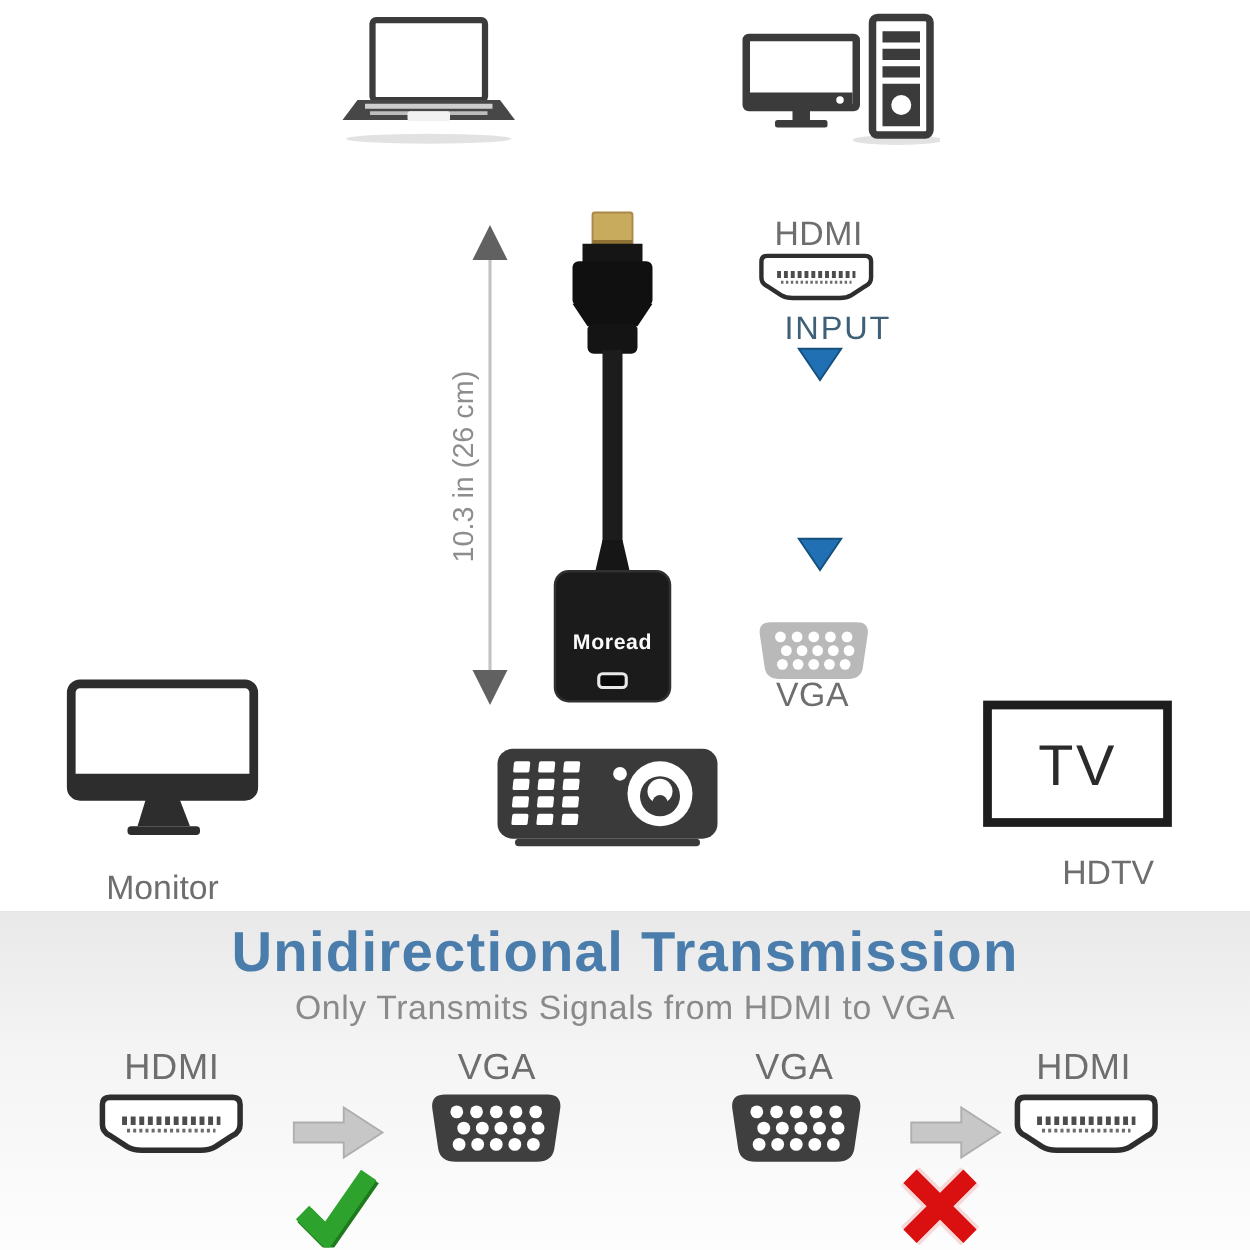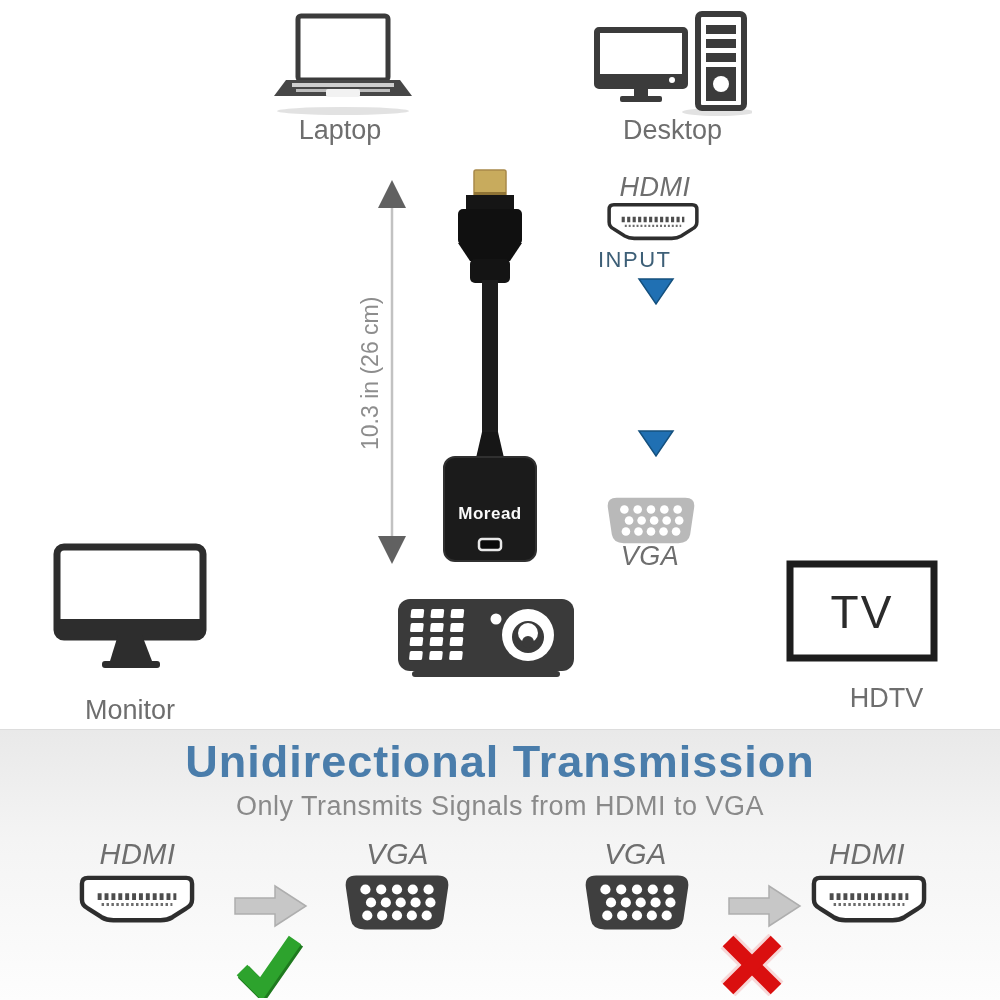--- a/index.html
+++ b/index.html
@@ -5,24 +5,24 @@
   html,body{margin:0;padding:0;background:#fff;}
   .canvas{
     position:relative;width:1000px;height:1000px;background:#fff;overflow:hidden;
     font-family:"Liberation Sans", sans-serif;
   }
   .abs{position:absolute;}
   .dev-label{
     color:var(--label-gray,#6e6e6e);font-size:27px;text-align:center;line-height:1.1;
   }
   .port-label{
-    color:var(--label-gray,#6e6e6e);font-size:27px;text-align:center;letter-spacing:.5px;font-style:italic;
+    color:var(--label-gray,#6e6e6e);font-size:27px;text-align:center;letter-spacing:.5px;
   }
   .dir-label{
-    color:var(--direction-text,#3d5f77);font-size:22px;text-align:left;letter-spacing:1.5px;
+    color:var(--direction-text,#3d5f77);font-size:26px;text-align:right;letter-spacing:1.5px;
   }
   .bottom-section{
     left:0;top:729px;width:1000px;height:271px;
     background:linear-gradient(180deg,#e9e9e9 0%,#f4f4f4 40%,#fdfdfd 100%);
     border-top:1px solid #dddddd;
   }
   .headline{
     left:0;top:736px;width:1000px;text-align:center;
     font-size:45px;font-weight:bold;letter-spacing:1px;
     color:var(--title-blue,#4a7dab);
@@ -75,37 +75,35 @@
 <div class="canvas">
 
   <svg class="abs" style="left:270px;top:12px" width="145" height="105" viewBox="0 0 145 105">
     <ellipse cx="73" cy="99" rx="66" ry="4" fill="#e2e2e2"></ellipse>
     <rect x="28" y="4" width="90" height="64" rx="3" fill="#ffffff" stroke="#3b3b3b" stroke-width="5"></rect>
     <polygon points="16,68 130,68 142,84 4,84" fill="#474747"></polygon>
     <rect x="22" y="71" width="102" height="4" fill="#cfcfcf"></rect>
     <rect x="26" y="77" width="94" height="3" fill="#bdbdbd"></rect>
     <rect x="56" y="77" width="34" height="8" rx="2" fill="#f2f2f2"></rect>
   </svg>
-  <div class="abs dev-label" style="left:250px;top:116px;width:180px">Laptop</div>
 
   <svg class="abs" style="left:592px;top:10px" width="160" height="108" viewBox="0 0 160 108">
     <ellipse cx="126" cy="102" rx="36" ry="4" fill="#e2e2e2"></ellipse>
     <rect x="5" y="20" width="88" height="56" rx="2" fill="#ffffff" stroke="#3b3b3b" stroke-width="6"></rect>
     <rect x="8" y="64" width="82" height="12" fill="#3b3b3b"></rect>
     <circle cx="80" cy="70" r="3" fill="#ffffff"></circle>
     <rect x="42" y="76" width="14" height="10" fill="#3b3b3b"></rect>
     <rect x="28" y="86" width="42" height="6" rx="2" fill="#3b3b3b"></rect>
     <rect x="106" y="4" width="46" height="94" rx="4" fill="#ffffff" stroke="#3b3b3b" stroke-width="6"></rect>
     <rect x="114" y="15" width="30" height="9" fill="#3b3b3b"></rect>
     <rect x="114" y="29" width="30" height="9" fill="#3b3b3b"></rect>
     <rect x="114" y="43" width="30" height="9" fill="#3b3b3b"></rect>
     <rect x="114" y="57" width="30" height="34" fill="#3b3b3b"></rect>
     <circle cx="129" cy="74" r="8" fill="#ffffff"></circle>
   </svg>
-  <div class="abs dev-label" style="left:590px;top:116px;width:165px">Desktop</div>
 
   <svg class="abs" style="left:352px;top:178px" width="64" height="388" viewBox="0 0 64 388">
     <line x1="40" y1="20" x2="40" y2="368" stroke="#c2c2c2" stroke-width="2.5"></line>
     <polygon points="40,2 26,30 54,30" fill="#616161"></polygon>
     <polygon points="40,386 26,358 54,358" fill="#616161"></polygon>
     <text transform="translate(26 272) rotate(-90)" font-size="23" fill="#8d8d8d">10.3 in (26 cm)</text>
   </svg>
 
   <svg class="abs" style="left:428px;top:162px" width="124" height="408" viewBox="0 0 124 408">
     <rect x="46" y="8" width="32" height="27" rx="2" fill="#c8ab5d" stroke="#a8894a" stroke-width="1.5"></rect>

